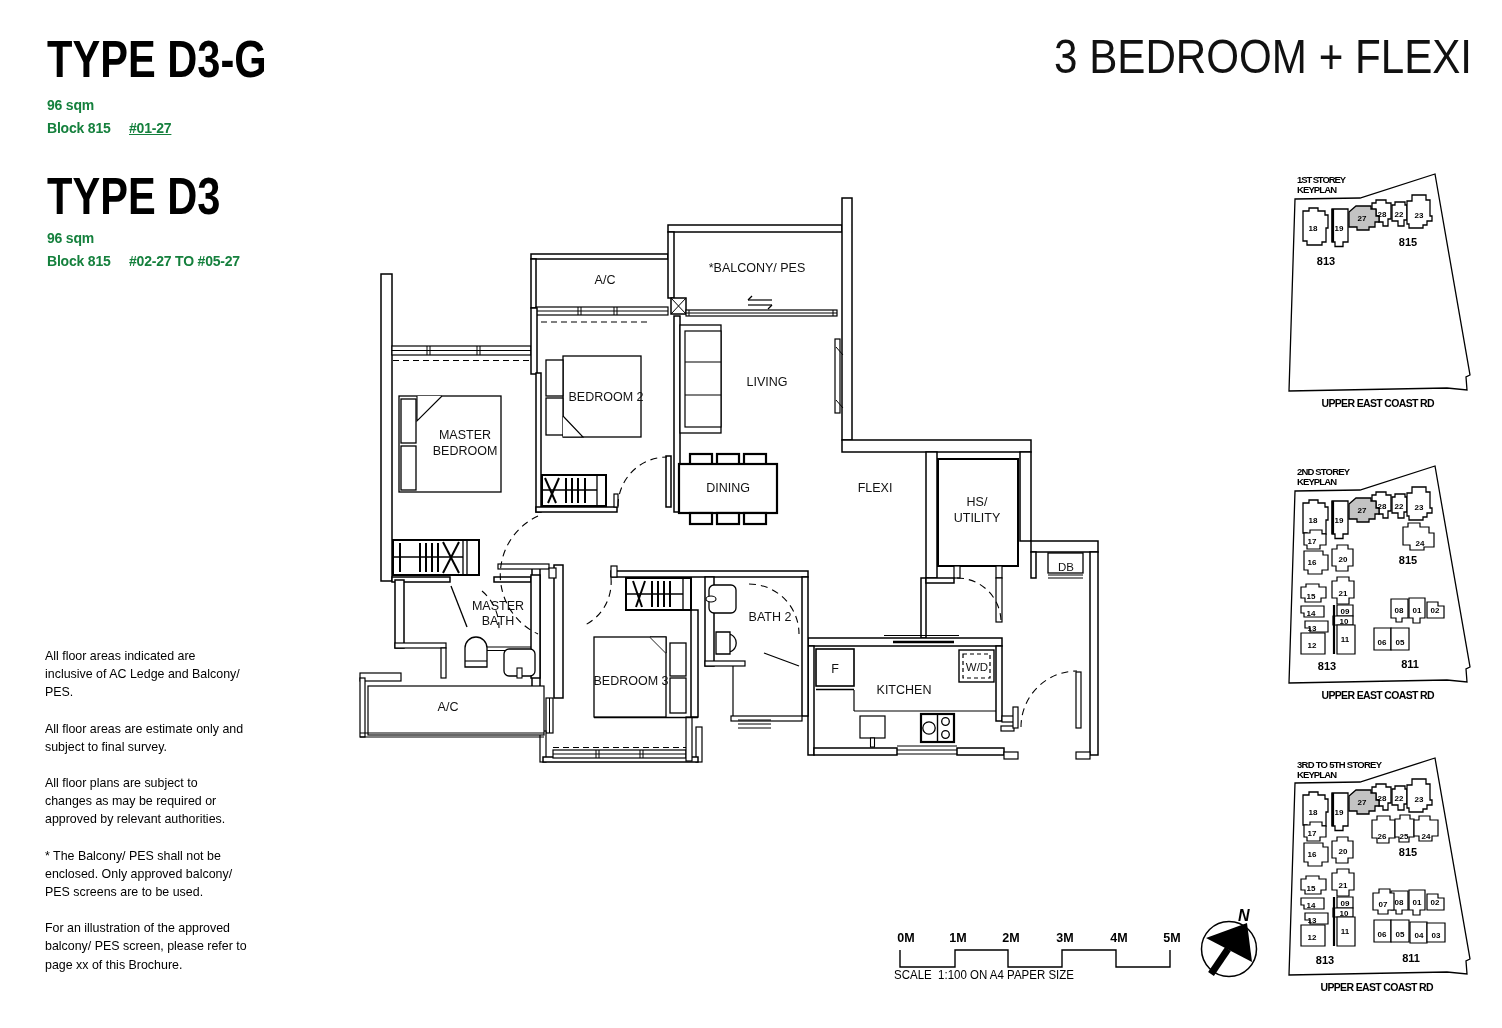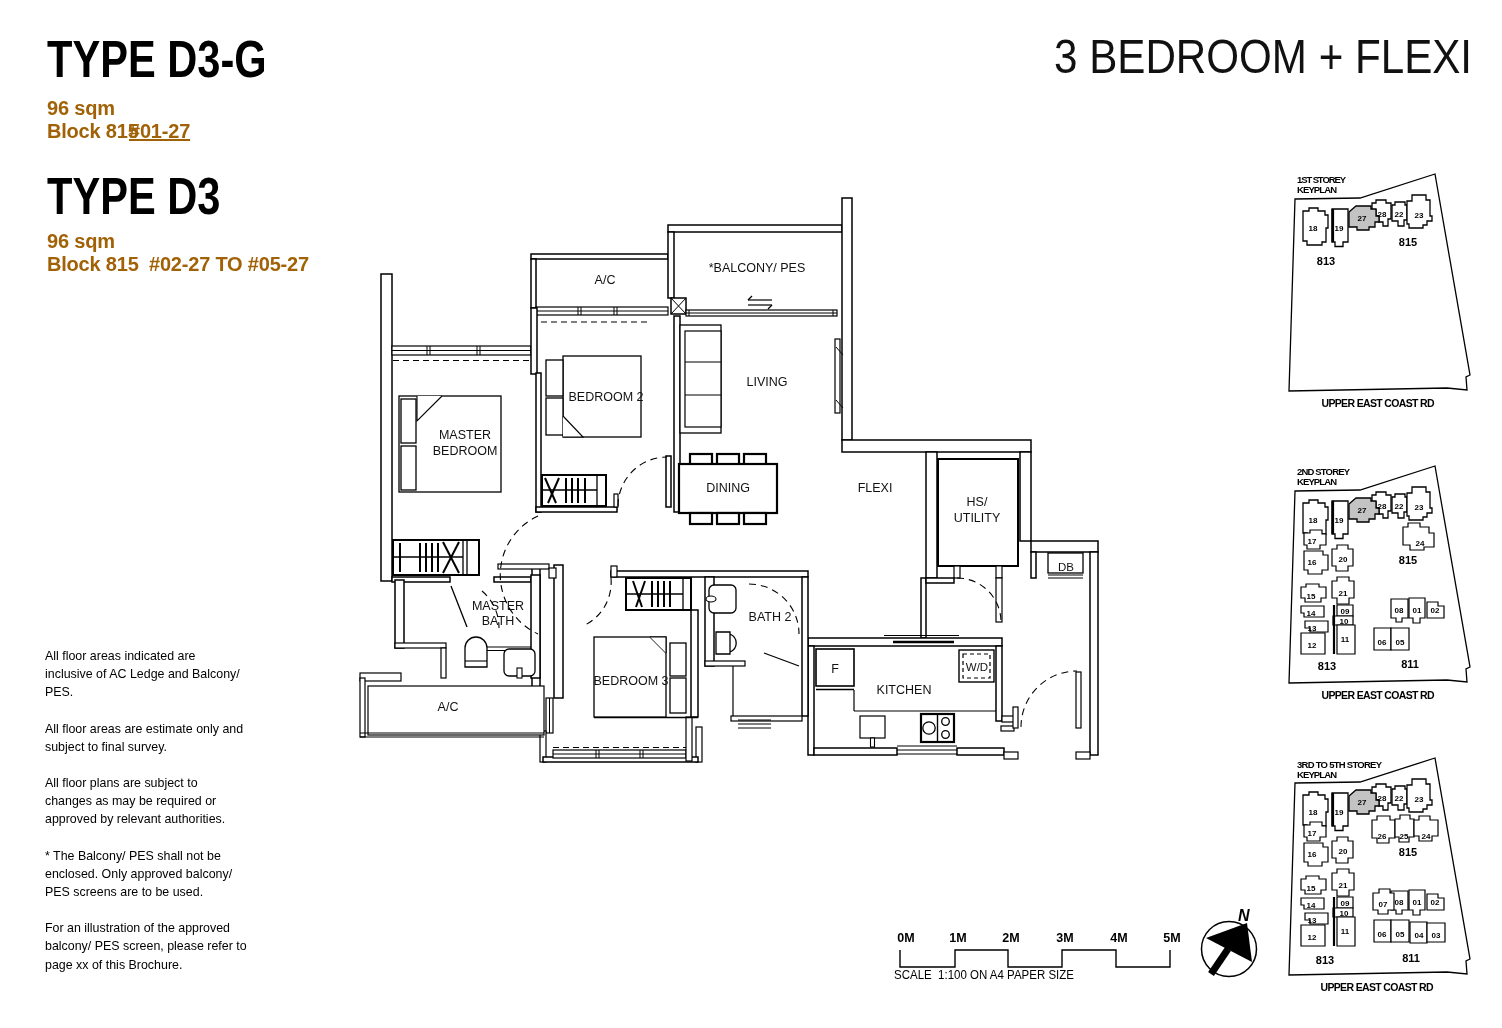--- a/index.html
+++ b/index.html
@@ -1,33 +1,33 @@
 <!DOCTYPE html>
 <html><head>
 <meta charset="utf-8">
 <style>
   html,body{margin:0;padding:0;}
   body{width:1502px;height:1028px;background:#fff;font-family:"Liberation Sans",sans-serif;position:relative;overflow:hidden;}
   .abs{position:absolute;}
   .h1{font-weight:bold;font-size:52px;color:#000;white-space:nowrap;transform:scaleX(0.80);transform-origin:0 0;}
-  .sub{font-weight:bold;font-size:20px;color:#a16207;white-space:nowrap;letter-spacing:-0.2px;}
+  .sub{font-weight:bold;font-size:14px;color:#15803d;white-space:nowrap;letter-spacing:-0.2px;}
   .hr{font-size:49px;color:#111;white-space:nowrap;letter-spacing:0px;transform:scaleX(0.86);transform-origin:100% 0;}
   .disc{font-size:13.5px;line-height:18.2px;color:#000;transform:scaleX(0.92);transform-origin:0 0;white-space:nowrap;}
   .disc p{margin:0 0 18px 0;}
 </style>
 </head>
 <body>
   <div class="abs h1" style="left:47px;top:29px;">TYPE D3-G</div>
   <div class="abs sub" style="left:47px;top:97px;">96 sqm</div>
   <div class="abs sub" style="left:47px;top:120px;">Block 815</div>
   <div class="abs sub" style="left:129px;top:120px;text-decoration:underline;">#01-27</div>
   <div class="abs h1" style="left:47px;top:166px;">TYPE D3</div>
   <div class="abs sub" style="left:47px;top:230px;">96 sqm</div>
   <div class="abs sub" style="left:47px;top:253px;">Block 815</div>
-  <div class="abs sub" style="left:129px;top:253px;margin-left:20px;">#02-27 TO #05-27</div>
+  <div class="abs sub" style="left:129px;top:253px;">#02-27 TO #05-27</div>
   <div class="abs hr" style="right:30px;top:28px;">3 BEDROOM + FLEXI</div>
 
   <div class="abs disc" style="left:45px;top:647px;">
     <p>All floor areas indicated are<br>inclusive of AC Ledge and Balcony/<br>PES.</p>
     <p>All floor areas are estimate only and<br>subject to final survey.</p>
     <p>All floor plans are subject to<br>changes as may be required or<br>approved by relevant authorities.</p>
     <p>* The Balcony/ PES shall not be<br>enclosed. Only approved balcony/<br>PES screens are to be used.</p>
     <p>For an illustration of the approved<br>balcony/ PES screen, please refer to<br>page xx of this Brochure.</p>
   </div>
 

